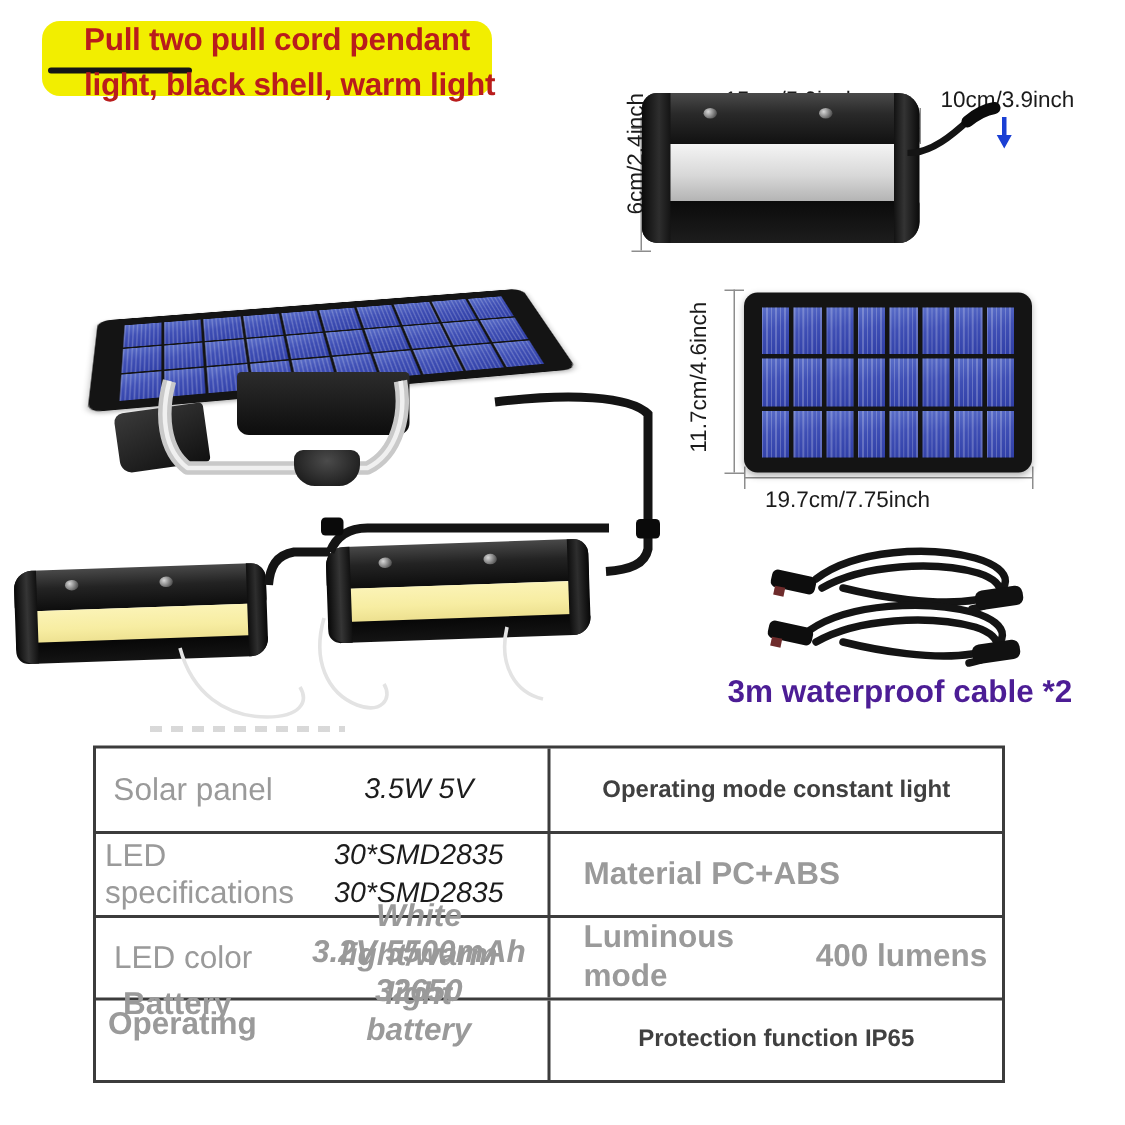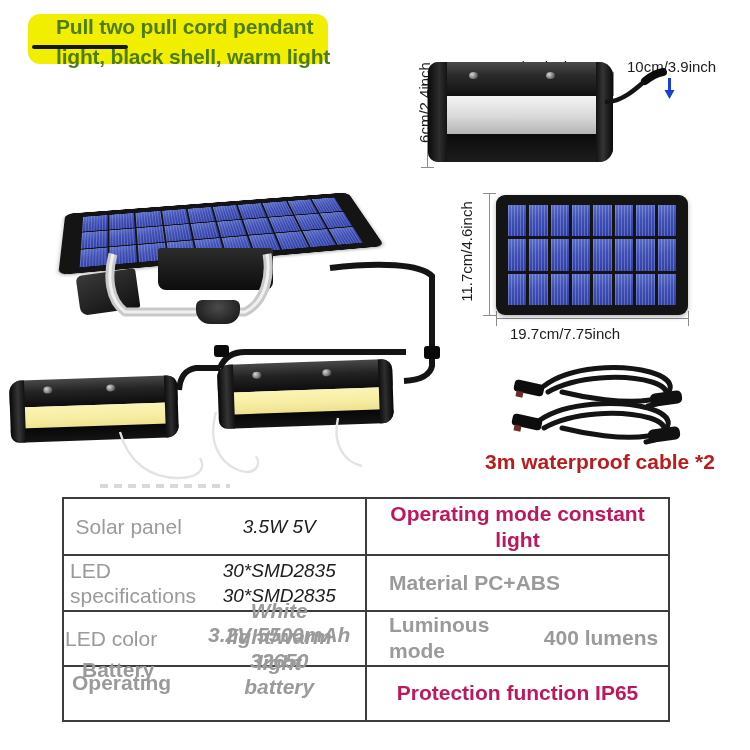--- a/index.html
+++ b/index.html
@@ -12,21 +12,21 @@
   
   #title-callout{
     left:28px;top:14px;width:300px;height:50px;border-radius:12px;
     background:#f2ee00;
   }
   #title-rule{
     left:32px;top:45px;width:96px;height:4px;background:#151515;border-radius:2px;
   }
   #title-text{
     left:56px;top:12px;width:300px;
-    font-size:21px;font-weight:bold;line-height:30px;color:#4d7c0f;
+    font-size:21px;font-weight:bold;line-height:30px;color:#b91c1c;
     letter-spacing:-.2px;
   }
 
   
   .dimtext{font-size:15px;color:#1b1b1b;white-space:nowrap;}
   .dimline{background:#8d8d8d;}
   .vline{width:1px;}
   .hline{height:1px;}
 
   
@@ -161,21 +161,21 @@
   }
   #pendant-left{left:10px;top:378px;width:168px;height:62px;transform:rotate(-2deg);}
   #pendant-right{left:218px;top:362px;width:175px;height:64px;transform:rotate(-2deg);}
 
   
   svg.cablelayer{position:absolute;left:0;top:0;width:750px;height:750px;pointer-events:none;}
 
   
   #cables-group{left:500px;top:358px;width:230px;height:100px;}
   #cable-caption{
-    left:485px;top:450px;font-size:21px;font-weight:bold;color:#b91c1c;
+    left:485px;top:450px;font-size:21px;font-weight:bold;color:#4c1d95;
     white-space:nowrap;
   }
 
   
   #spec-table{
     left:62px;top:497px;width:608px;height:225px;
     border:2px solid #3c3c3c;box-sizing:border-box;
   }
   .srow{display:flex;width:100%;height:25%;box-sizing:border-box;}
   .srow + .srow{border-top:2px solid #3c3c3c;}
@@ -191,21 +191,21 @@
     font-size:21px;font-weight:normal;color:#9a9a9a;line-height:25px;
   }
   .val-dark{
     font-size:19px;color:#1c1c1c;line-height:25px;font-family:"Liberation Sans",sans-serif;
   }
   .rlabel{
     font-size:21px;font-weight:bold;color:#9a9a9a;line-height:26px;
     padding-left:22px;text-align:left;
   }
   .rcenter{
-    width:100%;font-size:21px;font-weight:bold;color:#be185d;line-height:26px;
+    width:100%;font-size:16px;font-weight:bold;color:#404040;line-height:26px;
     text-align:center;
   }
   .rsplit{display:flex;width:100%;align-items:center;}
   .rsplit .a{width:52%;font-size:21px;font-weight:bold;color:#9a9a9a;
     line-height:26px;text-align:left;padding-left:22px;}
   .rsplit .b{width:48%;font-size:21px;font-weight:bold;color:#9a9a9a;
     line-height:26px;text-align:center;}
 
   
   .ghost{position:absolute;pointer-events:none;}
@@ -440,21 +440,21 @@
         <span class="val-dark">30*SMD2835</span>
       </div>
     </div>
     <div class="cright">
       <span class="rlabel">Material PC+ABS</span>
     </div>
   </div>
 
   <div class="srow">
     <div class="cleft">
-      <div class="scell cLabel" style="justify-content:flex-start;padding-left:1px;text-align:center">
+      <div class="scell cLabel" style="justify-content:flex-start;padding-left:12px;text-align:center">
         <span class="lbl">LED color</span>
       </div>
       <div class="scell cValue" style="overflow:visible">
         <div class="ghost" id="ghost-white">
           <span>White</span><br>
           <span>light/warm</span><br>
           <span>light</span>
         </div>
         <div class="ghost" id="ghost-batt-spec">
           <span>3.2V</span>

